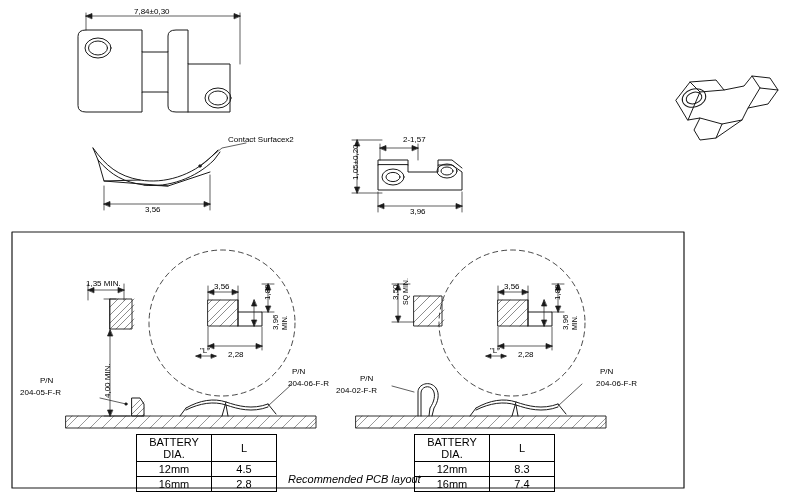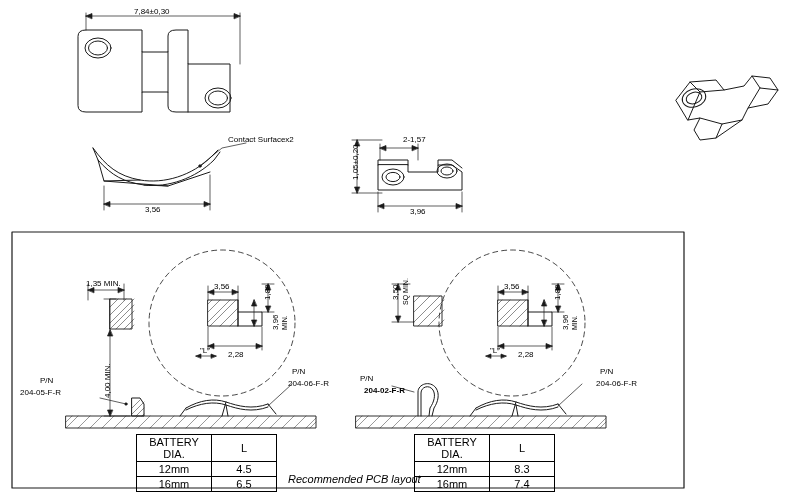--- a/index.html
+++ b/index.html
@@ -441,40 +441,40 @@
 
   <div class="lbl vert" style="left:562px; top:330px;">3,96</div>
 
   <div class="lbl sm vert" style="left:571px; top:330px;">MIN.</div>
 
   <div class="lbl" style="left:518px; top:351px;">2,28</div>
 
   <div class="lbl" style="left:490px; top:347px;">"L"</div>
 
   <div class="lbl" style="left:360px; top:375px;">P/N</div>
-  <div class="lbl" style="left:364px; top:387px;font-weight:bold;">204-02-F-R</div>
+  <div class="lbl" style="left:336px; top:387px;">204-02-F-R</div>
 
   <div class="lbl" style="left:600px; top:368px;">P/N</div>
   <div class="lbl" style="left:596px; top:380px;">204-06-F-R</div>
 
   <div class="lbl" style="left:288px; top:474px; font-size:11px;font-style:italic;">Recommended PCB layout</div>
 
   <table class="tbl" style="left:136px; top:434px;">
     <tbody>
       <tr>
         <td class="wide">BATTERY DIA.</td>
         <td class="narrow">L</td>
       </tr>
       <tr>
         <td>12mm</td>
         <td>4.5</td>
       </tr>
       <tr>
         <td>16mm</td>
-        <td>6.5</td>
+        <td>2.8</td>
       </tr>
     </tbody>
   </table>
 
   <table class="tbl" style="left:414px; top:434px;">
     <tbody>
       <tr>
         <td class="wide">BATTERY DIA.</td>
         <td class="narrow">L</td>
       </tr>

